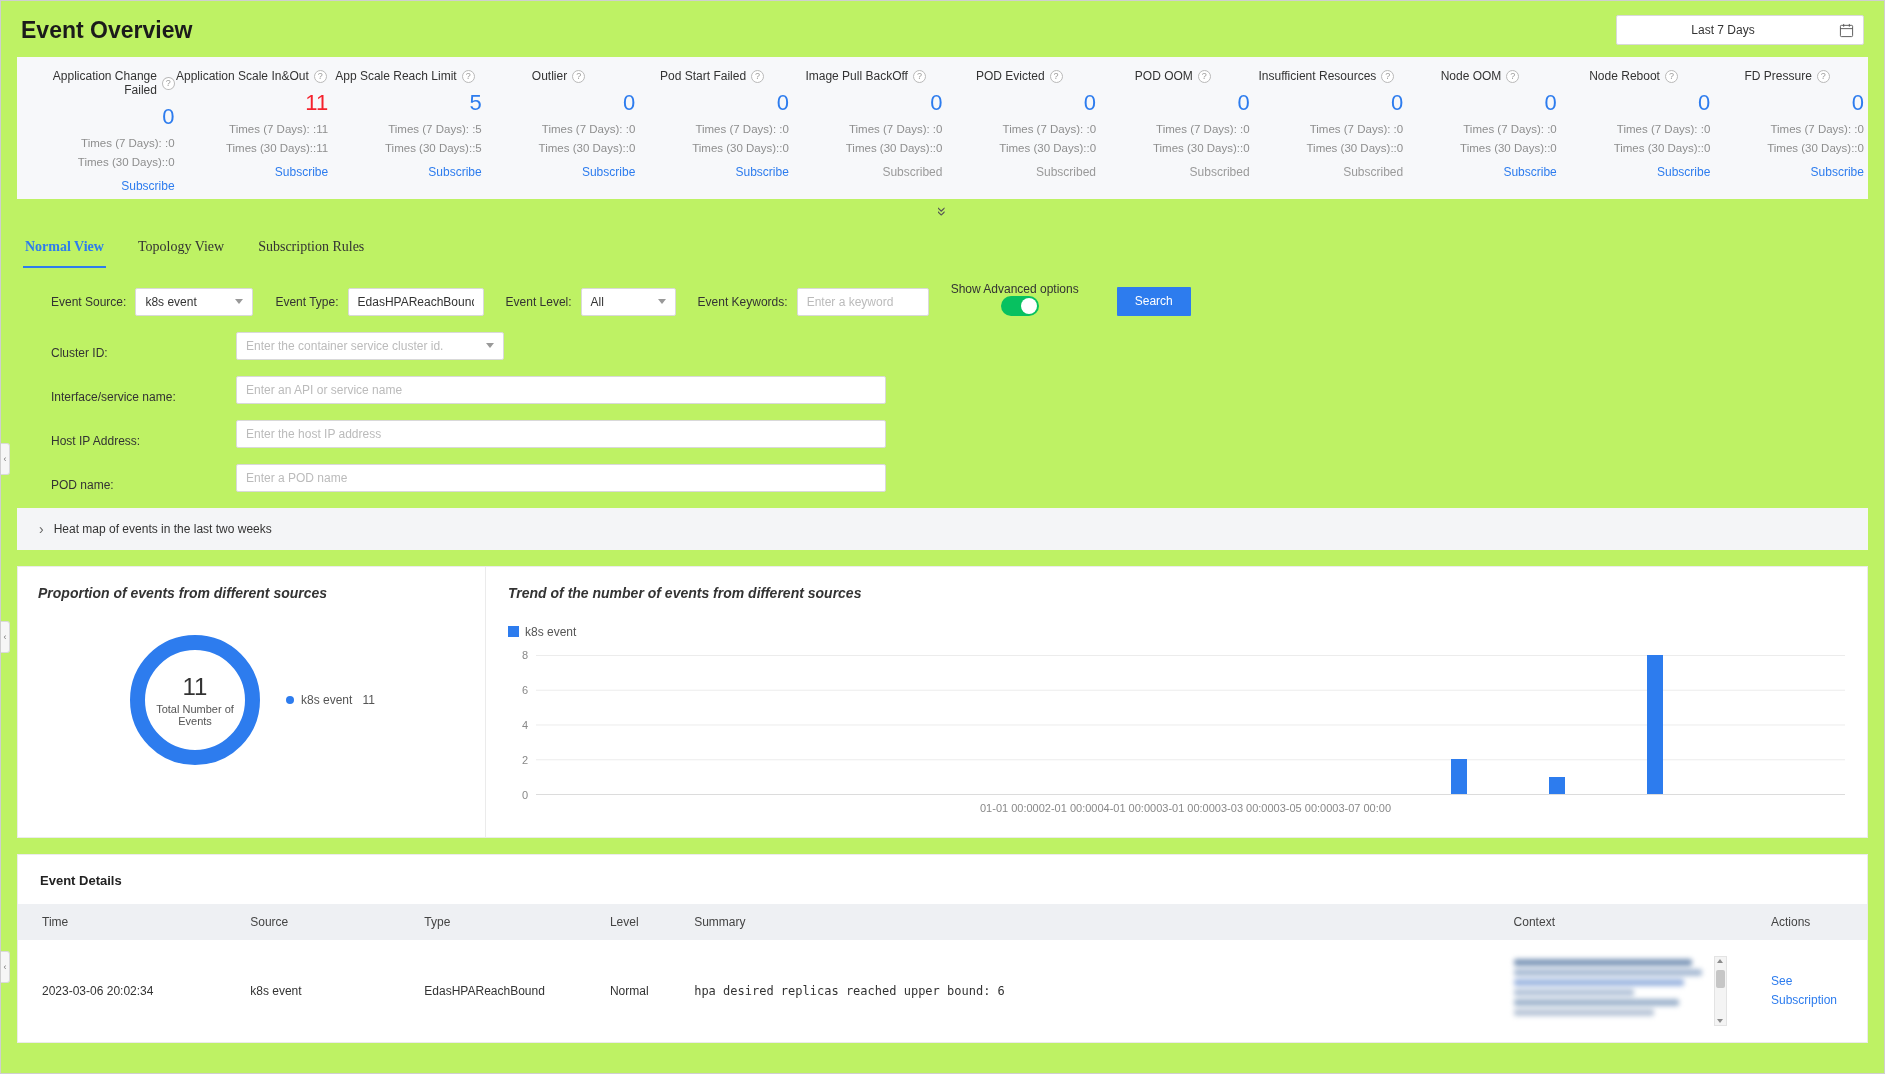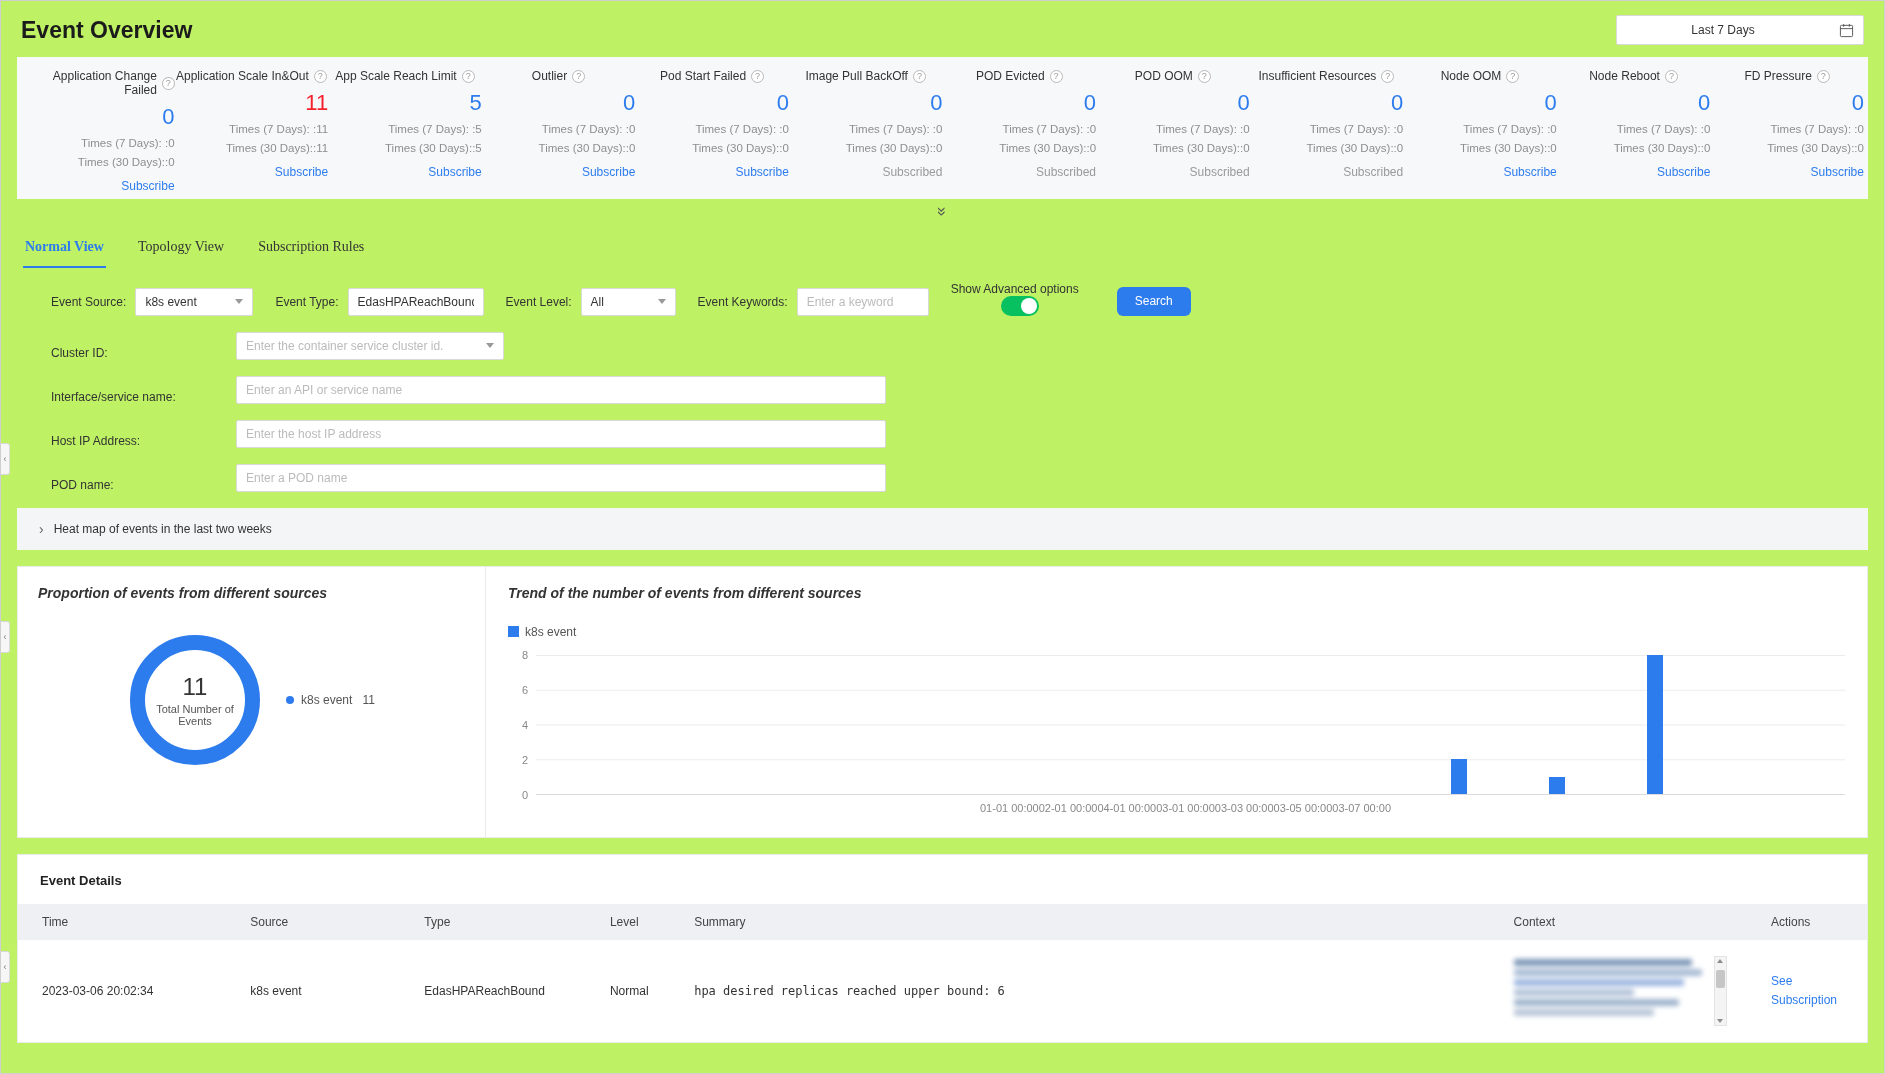--- a/index.html
+++ b/index.html
@@ -40,21 +40,21 @@
   .fgroup .glabel { margin-right:9px; white-space:nowrap; }
   .f-label { width:185px; flex:none; }
   .select-box, .input-box { height:28px; border:1px solid #d9d9d9; border-radius:2px; background:#fff; display:flex; align-items:center; padding:0 9px; font-size:12px; }
   .select-box { justify-content:space-between; cursor:pointer; }
   .select-box .caret { width:0; height:0; border-left:4px solid transparent; border-right:4px solid transparent; border-top:5px solid #999; margin-left:8px; }
   .select-box .ph { color:#bbb; }
   input.text-input { height:28px; border:1px solid #d9d9d9; border-radius:2px; padding:0 9px; font-size:12px; font-family:"Liberation Sans", sans-serif; color:#333; outline:none; }
   input.text-input::placeholder { color:#bbb; }
   .toggle { width:38px; height:20px; border-radius:10px; background:#07c160; position:relative; cursor:pointer; margin-left:10px; }
   .toggle .knob { position:absolute; top:2px; right:2px; width:16px; height:16px; border-radius:50%; background:#fff; }
-  .search-btn { margin-left:38px; background:#2d7cee; color:#fff; border:none; border-radius:6px; height:29px; padding:0 18px; font-size:12px; cursor:pointer; font-family:"Liberation Sans", sans-serif; }
+  .search-btn { margin-left:38px; background:#2d7cee; color:#fff; border:none; border-radius:1px; height:29px; padding:0 18px; font-size:12px; cursor:pointer; font-family:"Liberation Sans", sans-serif; }
 
   .w-source { width:118px; } .w-type { width:136px; } .w-level { width:95px; } .w-kw { width:132px; }
   .w-drop { width:268px; } .w-wide { width:650px; }
 
   
   .heatbar { margin:10px 16px 16px; background:#f4f5f7; height:42px; display:flex; align-items:center; padding:0 22px; gap:10px; font-size:12px; color:#333; cursor:pointer; }
   .expand-arrow { color:#666; font-size:14px; }
   .expand-arrow::after { content:"\203A"; }
 
   

